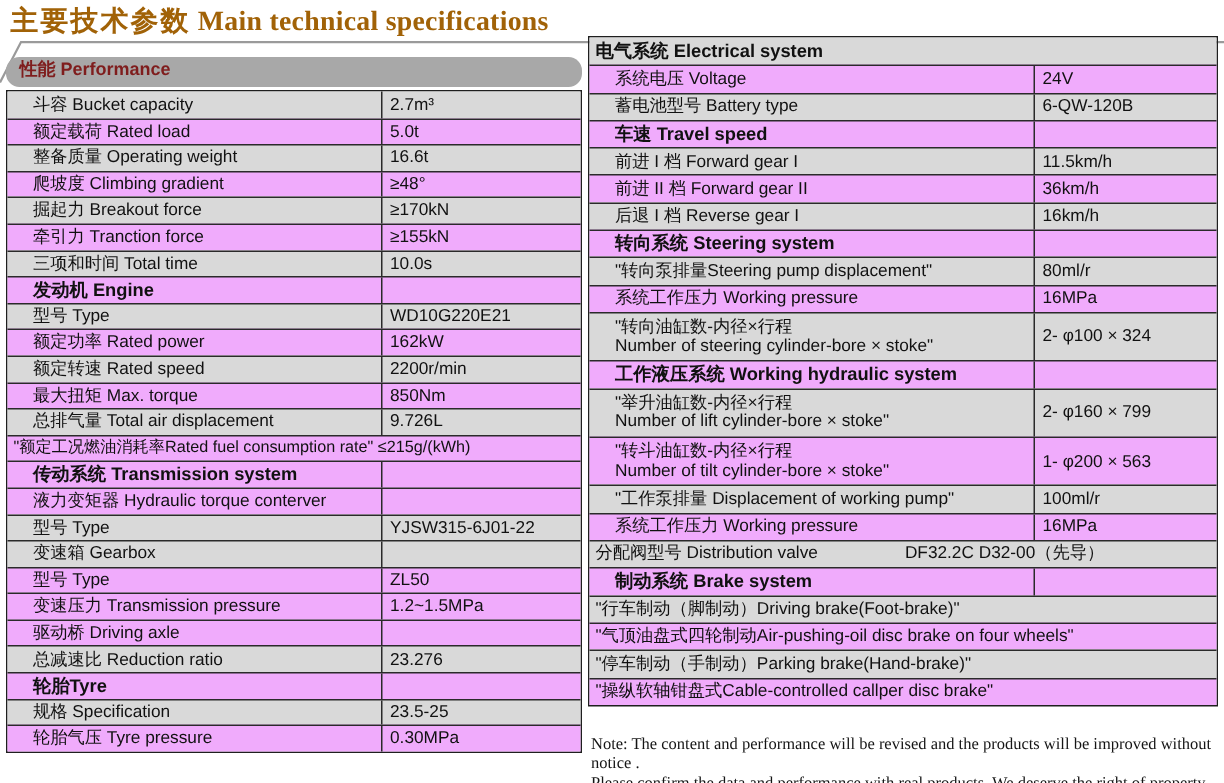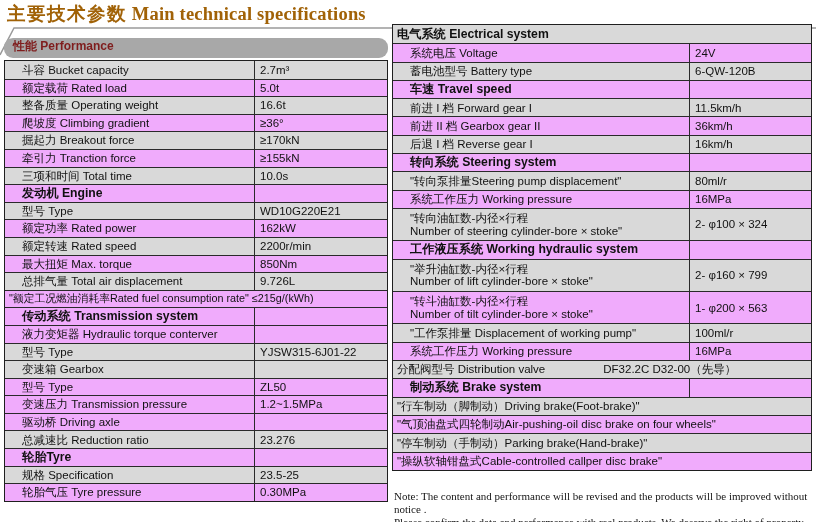--- a/index.html
+++ b/index.html
@@ -59,21 +59,21 @@
       <div class="row">
         <div class="cell cell-label">额定载荷 Rated load</div>
         <div class="cell cell-value">5.0t</div>
       </div>
       <div class="row shaded">
         <div class="cell cell-label">整备质量 Operating weight</div>
         <div class="cell cell-value">16.6t</div>
       </div>
       <div class="row">
         <div class="cell cell-label">爬坡度 Climbing gradient</div>
-        <div class="cell cell-value">≥36°</div>
+        <div class="cell cell-value">≥48°</div>
       </div>
       <div class="row shaded">
         <div class="cell cell-label">掘起力 Breakout force</div>
         <div class="cell cell-value">≥170kN</div>
       </div>
       <div class="row">
         <div class="cell cell-label">牵引力 Tranction force</div>
         <div class="cell cell-value">≥155kN</div>
       </div>
       <div class="row shaded">
@@ -168,21 +168,21 @@
     </div>
     <div class="row">
       <div class="cell cell-label bold">车速 Travel speed</div>
       <div class="cell cell-value"></div>
     </div>
     <div class="row shaded">
       <div class="cell cell-label">前进 I 档 Forward gear I</div>
       <div class="cell cell-value">11.5km/h</div>
     </div>
     <div class="row">
-      <div class="cell cell-label">前进 II 档 Gearbox gear II</div>
+      <div class="cell cell-label">前进 II 档 Forward gear II</div>
       <div class="cell cell-value">36km/h</div>
     </div>
     <div class="row shaded">
       <div class="cell cell-label">后退 I 档 Reverse gear I</div>
       <div class="cell cell-value">16km/h</div>
     </div>
     <div class="row">
       <div class="cell cell-label bold">转向系统 Steering system</div>
       <div class="cell cell-value"></div>
     </div>

